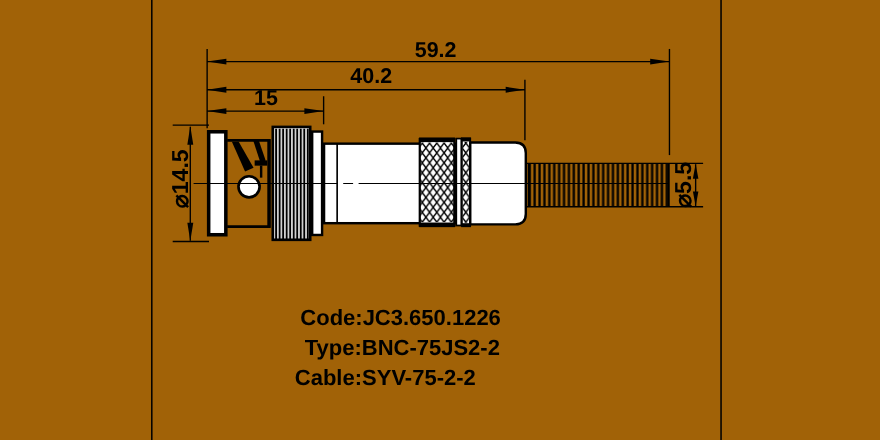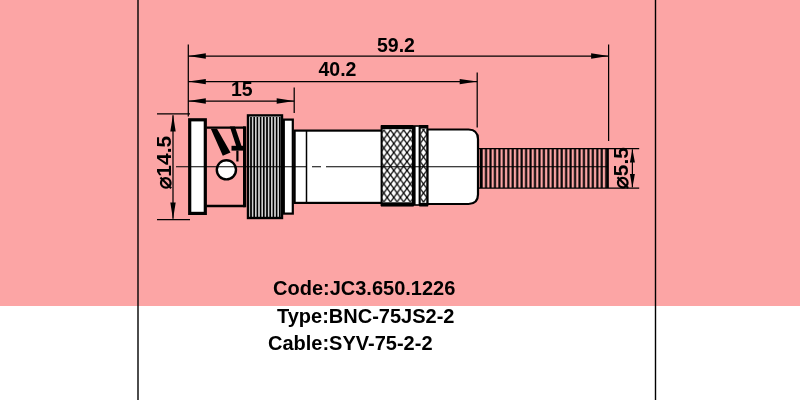--- a/index.html
+++ b/index.html
@@ -1,16 +1,16 @@
 <!DOCTYPE html>
 <html><head>
 <meta charset="utf-8">
 <style>
   html,body{margin:0;padding:0;width:800px;height:400px;background:#fff;overflow:hidden}
-  .page{position:relative;width:800px;height:306px;background:#fca5a5}
+  .page{position:relative;width:800px;height:400px;background:#a16207}
   svg{position:absolute;left:0;top:0}
   text{font-family:"Liberation Sans",sans-serif;font-size:20px;font-weight:700;fill:#000}
   text.dim{font-size:19.5px}
   text.dia{font-size:21px}
 </style>
 </head>
 <body>
 
 <div class="page">
 <svg width="800" height="400" viewBox="0 0 800 400">

